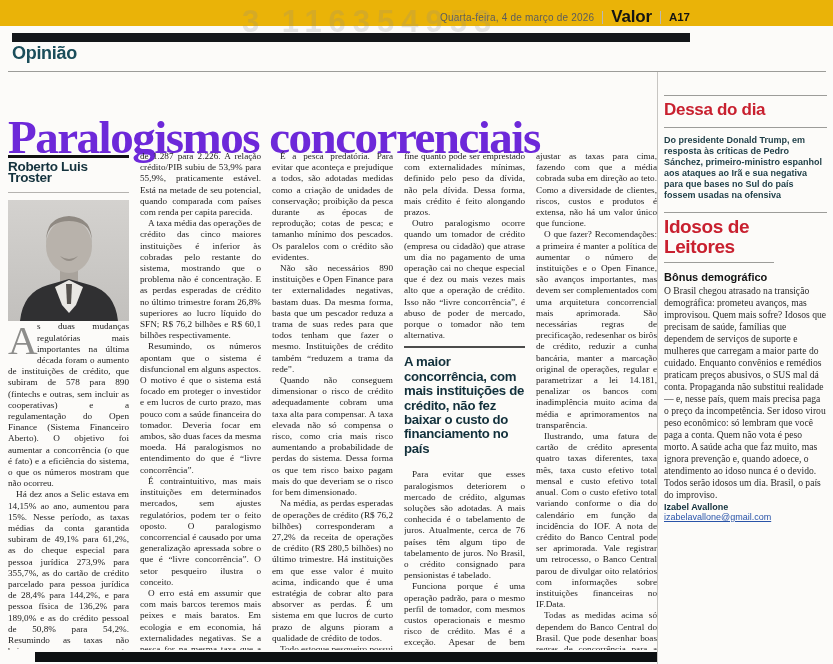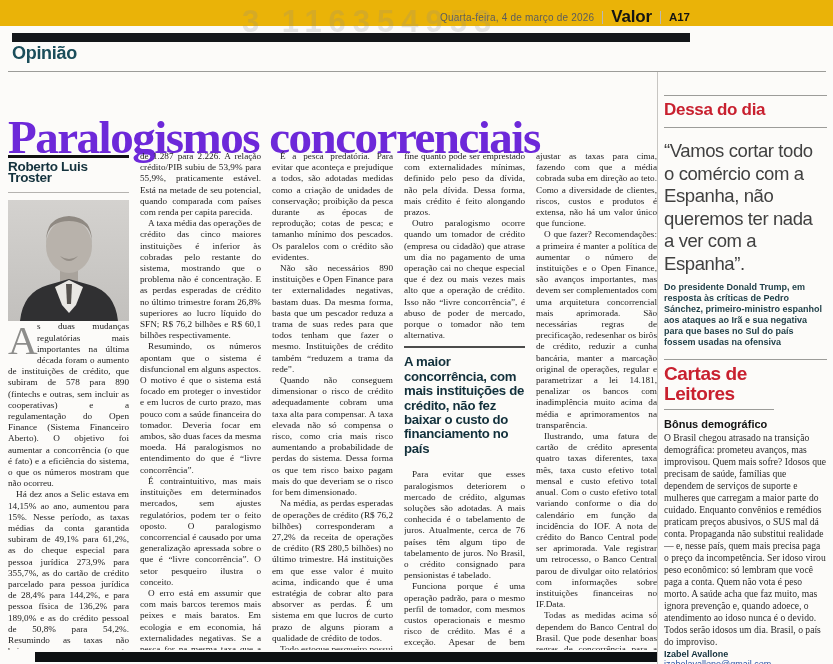--- a/index.html
+++ b/index.html
@@ -160,25 +160,24 @@
 
   </div>
 </div>
 
 <div class="bottombar"></div>
 
 <div class="side-rule"></div>
 <div class="sidebar">
   <div class="frase">
     <div class="frase-title">Dessa do dia</div>
-    <div class="quote">“Vamos cortar todo o comércio com a Espanha, não queremos ter nada a ver com a Espanha”.</div>
     <div class="attribution">Do presidente Donald Trump, em resposta às críticas de Pedro Sánchez, primeiro-ministro espanhol aos ataques ao Irã e sua negativa para que bases no Sul do país fossem usadas na ofensiva</div>
   </div>
   <div class="cartas">
-    <div class="cartas-title">Cartas de Leitores</div>
+    <div class="cartas-title">Idosos de Leitores</div>
     <div>
       <div class="letter-title">Bônus demográfico</div>
       <div class="letter-body">O Brasil chegou atrasado na transição demográfica: prometeu avanços, mas improvisou. Quem mais sofre? Idosos que precisam de saúde, famílias que dependem de serviços de suporte e mulheres que carregam a maior parte do cuidado. Enquanto convênios e remédios praticam preços abusivos, o SUS mal dá conta. Propaganda não substitui realidade — e, nesse país, quem mais precisa paga o preço da incompetência. Ser idoso virou peso econômico: só lembram que você paga a conta. Quem não vota é peso morto. A saúde acha que faz muito, mas ignora prevenção e, quando adoece, o atendimento ao idoso nunca é o devido. Todos serão idosos um dia. Brasil, o país do improviso.</div>
       <div class="letter-signer">Izabel Avallone</div>
       <div class="letter-email"><a href="#">izabelavallone@gmail.com</a></div>
     </div>
 
   </div>
 </div>
 

